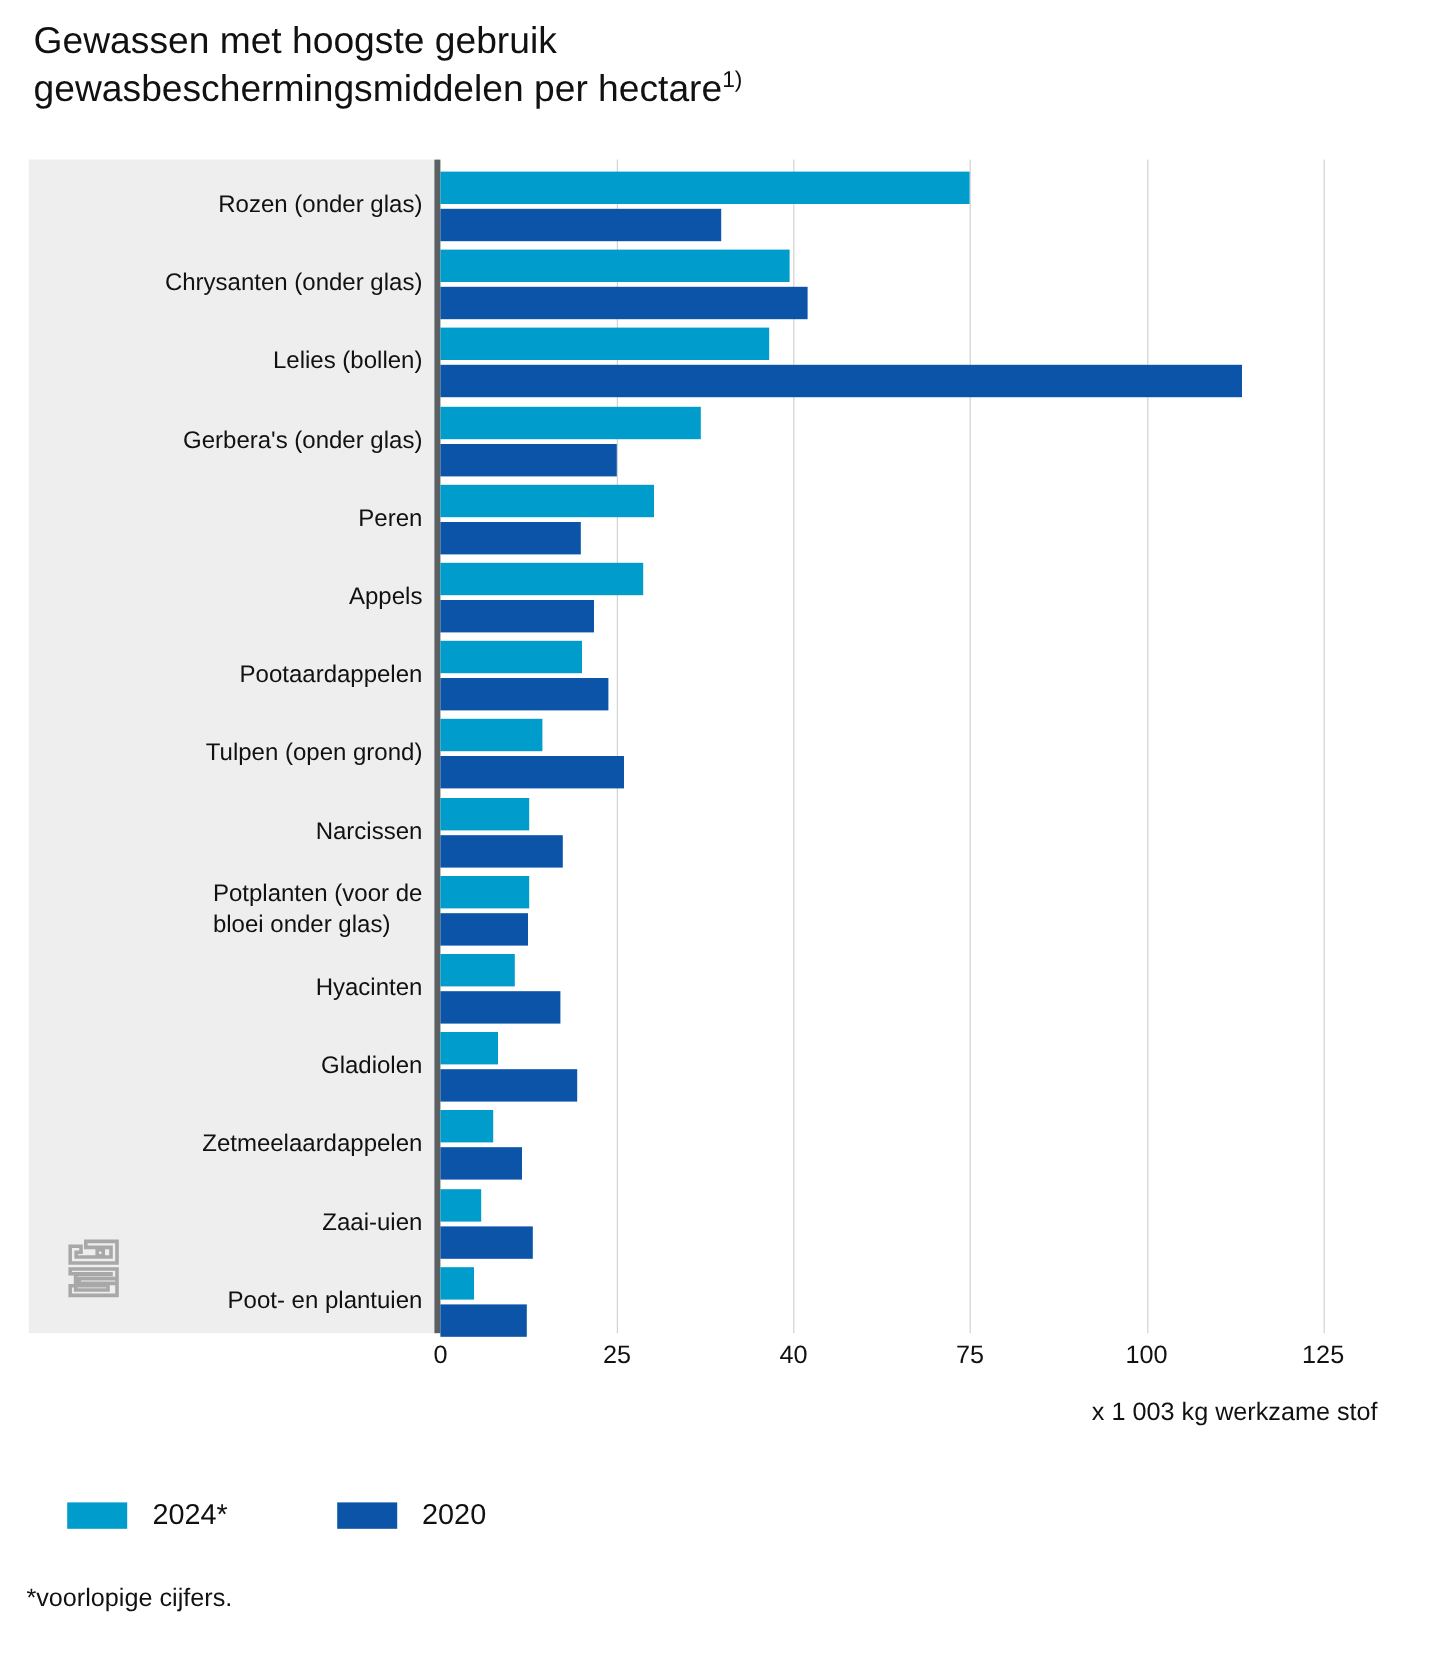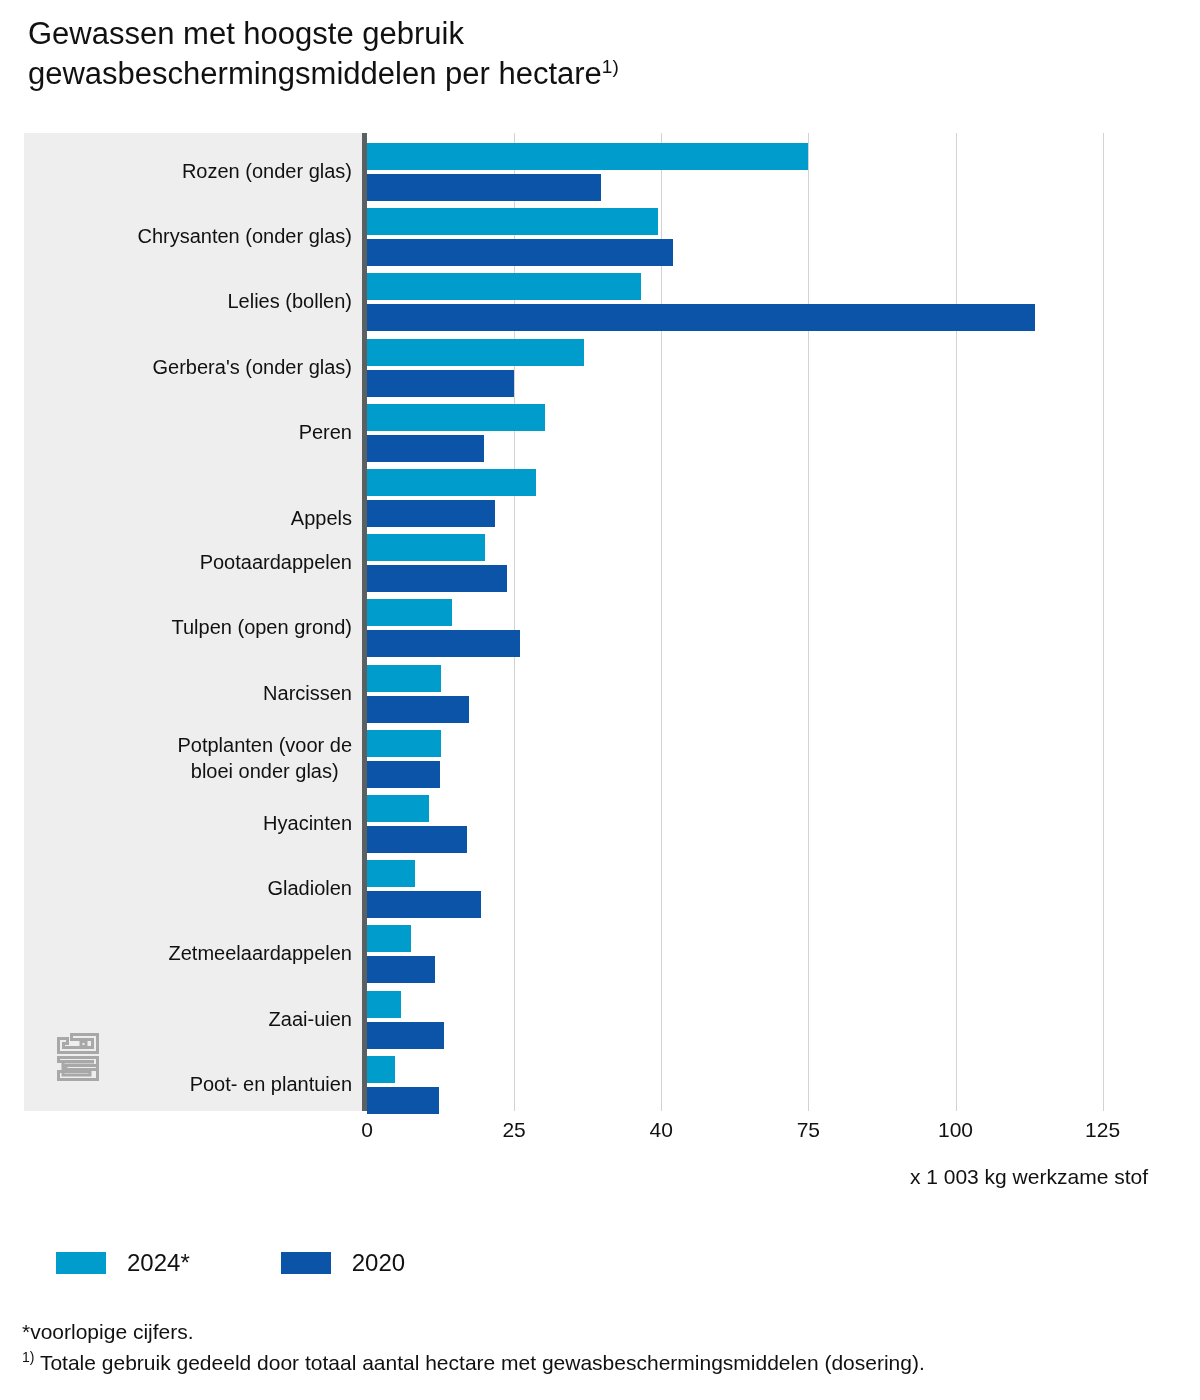--- a/index.html
+++ b/index.html
@@ -91,21 +91,21 @@
     height: 27px;
     box-sizing: border-box;
   }
   .bar.s2024 { top: 2px;  background: #009ccc; }
   .bar.s2020 { top: 33px; background: #0b54a8; }
 
   
   .cat-label {
     position: absolute;
     right: 758px;   
-    text-align: center;
+    text-align: left;
     font-size: 20px;
     line-height: 26px;
     color: #111111;
     white-space: pre-line;
   }
 
   
   #cbs-logo {
     position: absolute;
     left: 28px;
@@ -197,21 +197,21 @@
       <div class="gridline" style="left: 784.375px;"></div>
       <div class="gridline" style="left: 931.5px;"></div>
       <div class="gridline" style="left: 1078.62px;"></div>
     </div>
   <div id="cat-labels">
       <div class="cat-label" style="top: 25px;">Rozen (onder glas)</div>
       <div class="cat-label" style="top: 90.2px;">Chrysanten (onder glas)</div>
       <div class="cat-label" style="top: 155.4px;">Lelies (bollen)</div>
       <div class="cat-label" style="top: 220.6px;">Gerbera's (onder glas)</div>
       <div class="cat-label" style="top: 285.8px;">Peren</div>
-      <div class="cat-label" style="top: 351px; margin-top: 21px;">Appels</div>
+      <div class="cat-label" style="top: 351px;">Appels</div>
       <div class="cat-label" style="top: 416.2px;">Pootaardappelen</div>
       <div class="cat-label" style="top: 481.4px;">Tulpen (open grond)</div>
       <div class="cat-label" style="top: 546.6px;">Narcissen</div>
       <div class="cat-label" style="top: 598.8px;">Potplanten (voor de
 bloei onder glas)</div>
       <div class="cat-label" style="top: 677px;">Hyacinten</div>
       <div class="cat-label" style="top: 742.2px;">Gladiolen</div>
       <div class="cat-label" style="top: 807.4px;">Zetmeelaardappelen</div>
       <div class="cat-label" style="top: 872.6px;">Zaai-uien</div>
       <div class="cat-label" style="top: 937.8px;">Poot- en plantuien</div>
@@ -306,14 +306,13 @@
       <span class="legend-label">2024*</span>
     </div>
     <div class="legend-item">
       <span class="legend-swatch" style="background: rgb(11, 84, 168);"></span>
       <span class="legend-label">2020</span>
     </div>
   </div>
 
 <div id="footnotes">
   <div>*voorlopige cijfers.</div>
-  <div><sup>1)</sup><span> Totale gebruik gedeeld door totaal aantal hectare met gewasbeschermingsmiddelen (dosering).</span></div>
 </div>
 
 </body></html>

